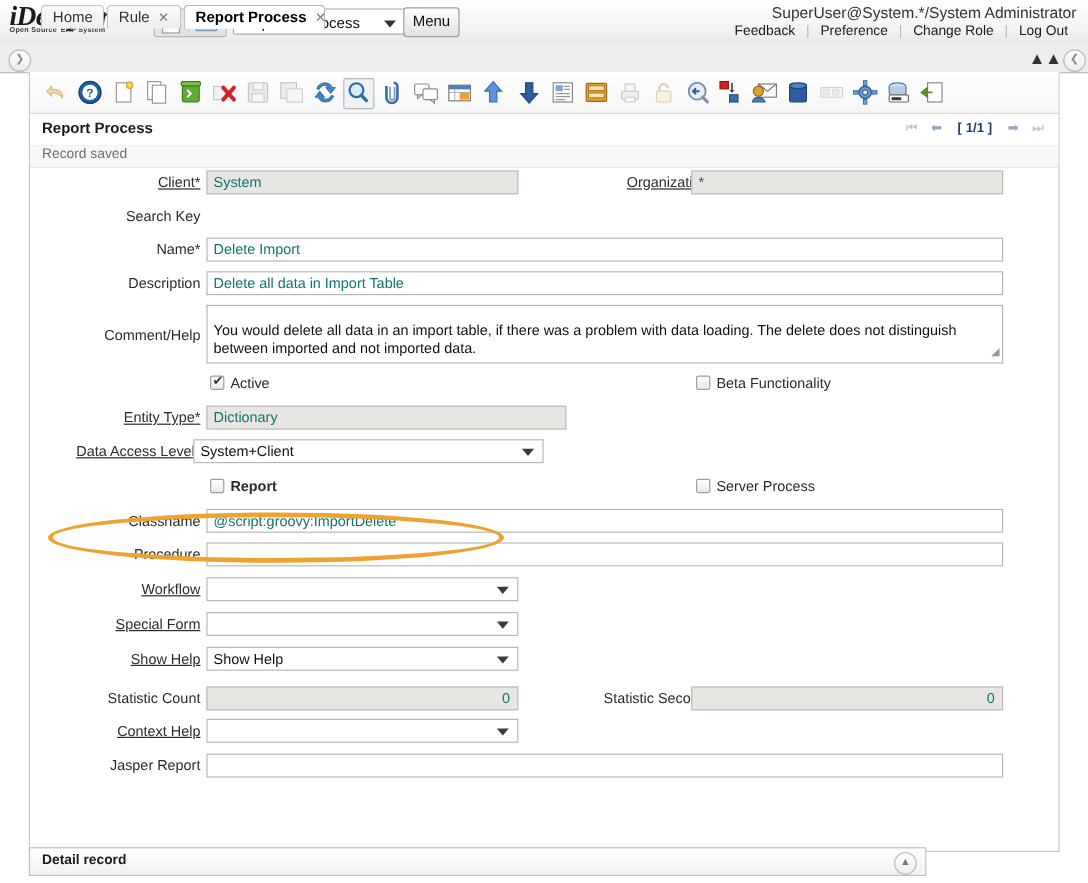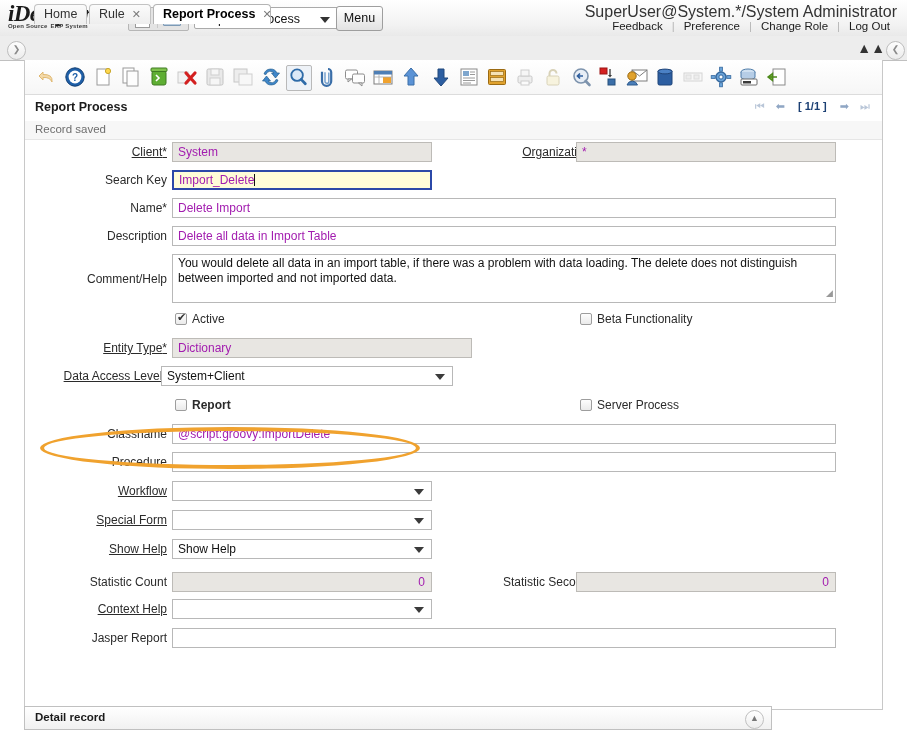--- a/index.html
+++ b/index.html
@@ -45,21 +45,21 @@
     border:1px solid #aaa; background:#fff; border-radius:2px;
     font-size:12.5px; line-height:22px; padding-left:7px; box-sizing:border-box; color:#111; }
   .ctxsel .caret { position:absolute; right:8px; top:9px;
     border-left:5px solid transparent; border-right:5px solid transparent; border-top:6px solid #333; }
 
   .menubtn { position:absolute; left:336px; top:6px; width:45px; height:23px;
     border:1px solid #9e9e9e; border-radius:3px;
     background:linear-gradient(#ffffff,#ededed 60%,#e2e2e2);
     font-size:12.5px; line-height:23px; text-align:center; color:#111; }
 
-  .userline { position:absolute; right:10px; top:3px; font-size:16px; color:#333; }
+  .userline { position:absolute; right:10px; top:3px; font-size:13px; color:#333; }
   .userlinks { position:absolute; right:8px; top:20px; font-size:11.5px; color:#1b1b1b; }
   .userlinks span.lk { padding:0 9px; }
   .userlinks span.bar { color:#b6b6b6; }
 
   
   .tabstrip {
     position:absolute; left:0; top:36px; width:907px; height:24px;
     background:#ededed; border-bottom:1px solid #c0c0c0;
   }
   .railbtn {
@@ -105,37 +105,37 @@
 
   .row { position:relative; height:28px; }
   .lab { position:absolute; font-size:12px; color:#2b2b2b; text-align:right; white-space:nowrap; }
   .lab.u { text-decoration:underline; }
   .lab.req:after { content:"*"; }
   .lab.L { left:0; width:142px; }
   .lab.R { left:435px; width:135px; }
 
   .fld {
     position:absolute; box-sizing:border-box; height:20px;
-    border:1px solid #b8b8b8; background:#fff; font-size:12px; color:#a21caf;
+    border:1px solid #b8b8b8; background:#fff; font-size:12px; color:#0f766e;
     line-height:18px; padding-left:5px; overflow:hidden; white-space:nowrap;
   }
   .fld.ro { background:#e8e6e2; border-color:#bdbbb7; }
   .fld.focus { background:#fefcd8; border:2px solid #2b48a8; line-height:16px; }
   .fld.num { text-align:right; padding-right:6px; padding-left:0; }
   .caretbar { display:inline-block; width:1px; height:12px; background:#111;
     vertical-align:-2px; margin-left:0px; }
 
   .sel { position:absolute; box-sizing:border-box; height:20px;
     border:1px solid #b8b8b8; background:#fff; font-size:12px; color:#111;
     line-height:18px; padding-left:5px; }
   .sel .caret { position:absolute; right:7px; top:7px;
     border-left:5px solid transparent; border-right:5px solid transparent; border-top:6px solid #3b3b3b; }
 
   .ta { position:absolute; box-sizing:border-box; border:1px solid #b8b8b8; background:#fff;
-    font-size:12px; color:#111; padding:1px 5px; line-height:15px; }
+    font-size:12px; color:#111; padding:13px 5px; line-height:15px; }
   .ta .grip { position:absolute; right:2px; bottom:1px; font-size:9px; color:#999; }
 
   .cbwrap { position:absolute; font-size:12px; color:#2b2b2b; }
   .cb { display:inline-block; width:12px; height:12px; box-sizing:border-box;
     border:1px solid #9d9d9d; background:linear-gradient(#fdfdfd,#eaeaea);
     vertical-align:-2px; margin-right:5px; position:relative; border-radius:2px; }
   .cb.on:after { content:"\2714"; position:absolute; left:1px; top:-3px; font-size:11px; color:#333; }
 
   .groupbar { position:absolute; left:0; width:100%; height:22px;
     background:linear-gradient(#fbfbfb,#efefef); border-top:1px solid #d7d7d7; border-bottom:1px solid #d7d7d7; }
@@ -361,21 +361,20 @@
 
       <div class="row" style="height:28px;">
         <div class="lab u req L" style="top:6px;">Client</div>
         <div class="fld ro" style="left:147px; top:3px; width:260px;">System</div>
         <div class="lab u req R" style="top:6px;">Organization</div>
         <div class="fld ro" style="left:551px; top:3px; width:260px;">*</div>
       </div>
 
       <div class="row">
         <div class="lab L" style="top:6px;">Search Key</div>
-        <div class="fld focus" style="left:147px; top:3px; width:260px;"><span>Import_Delete</span><span class="caretbar"></span></div>
       </div>
 
       <div class="row">
         <div class="lab req L" style="top:6px;">Name</div>
         <div class="fld" style="left:147px; top:3px; width:664px;">Delete Import</div>
       </div>
 
       <div class="row">
         <div class="lab L" style="top:6px;">Description</div>
         <div class="fld" style="left:147px; top:3px; width:664px;">Delete all data in Import Table</div>

